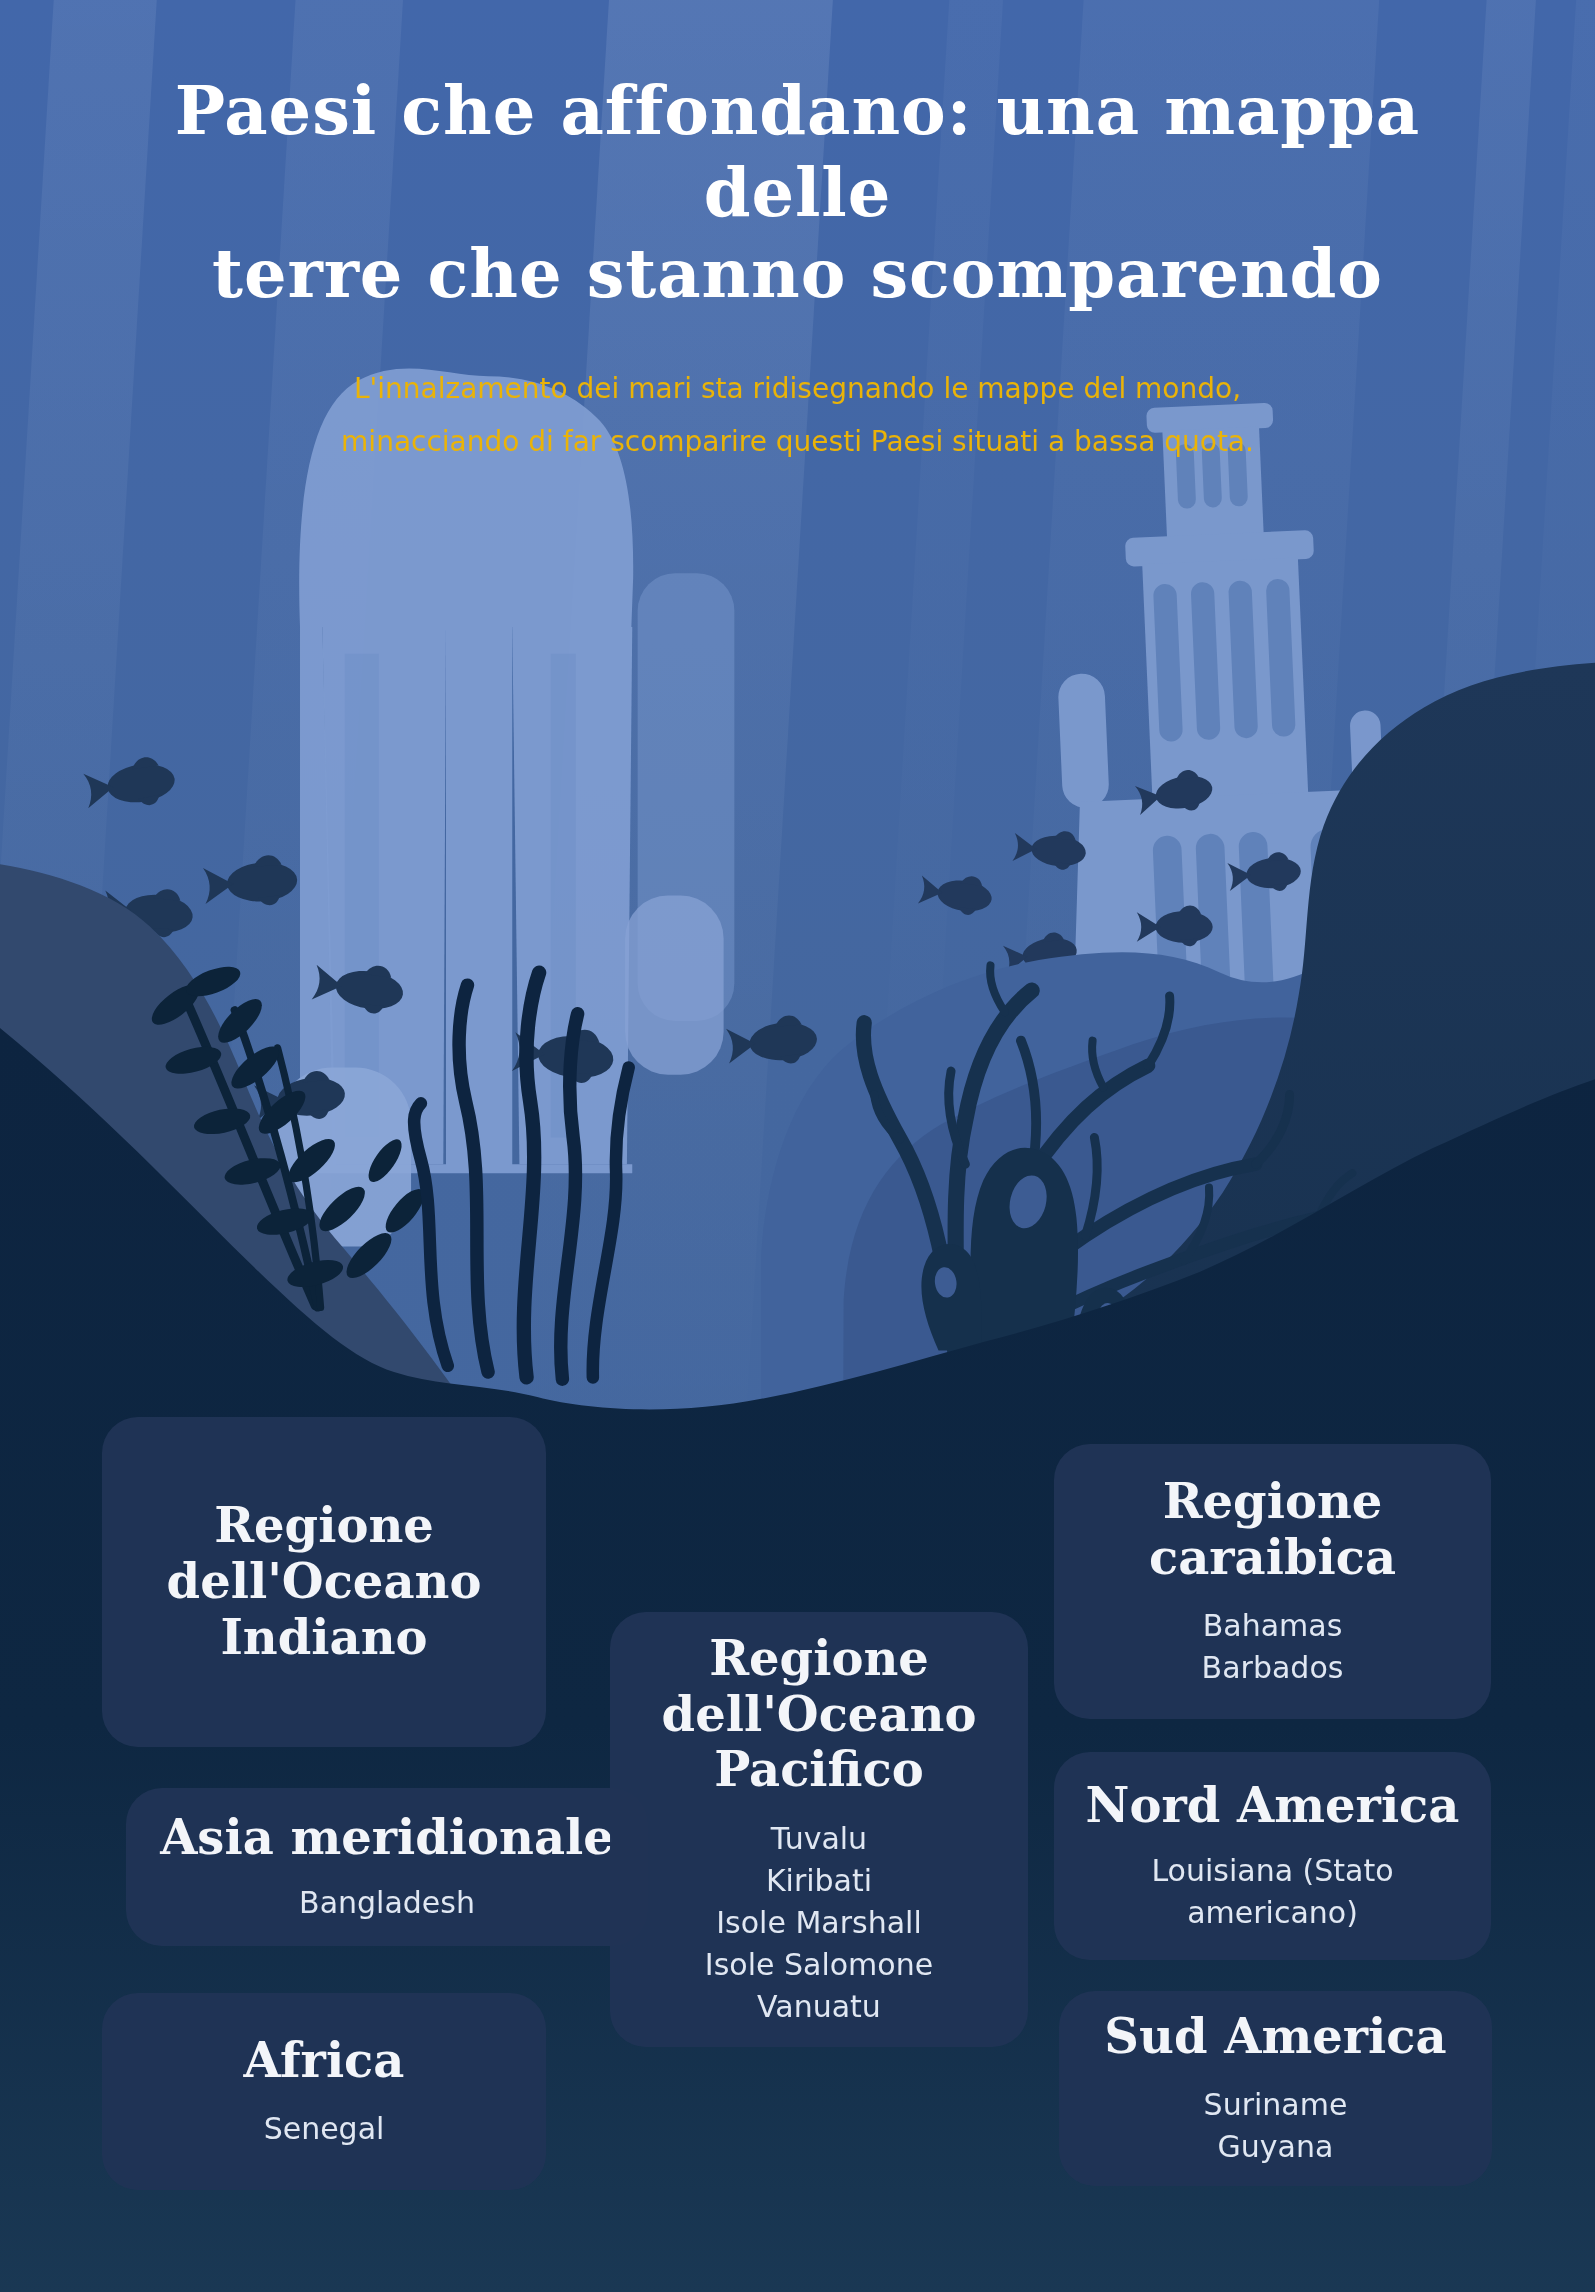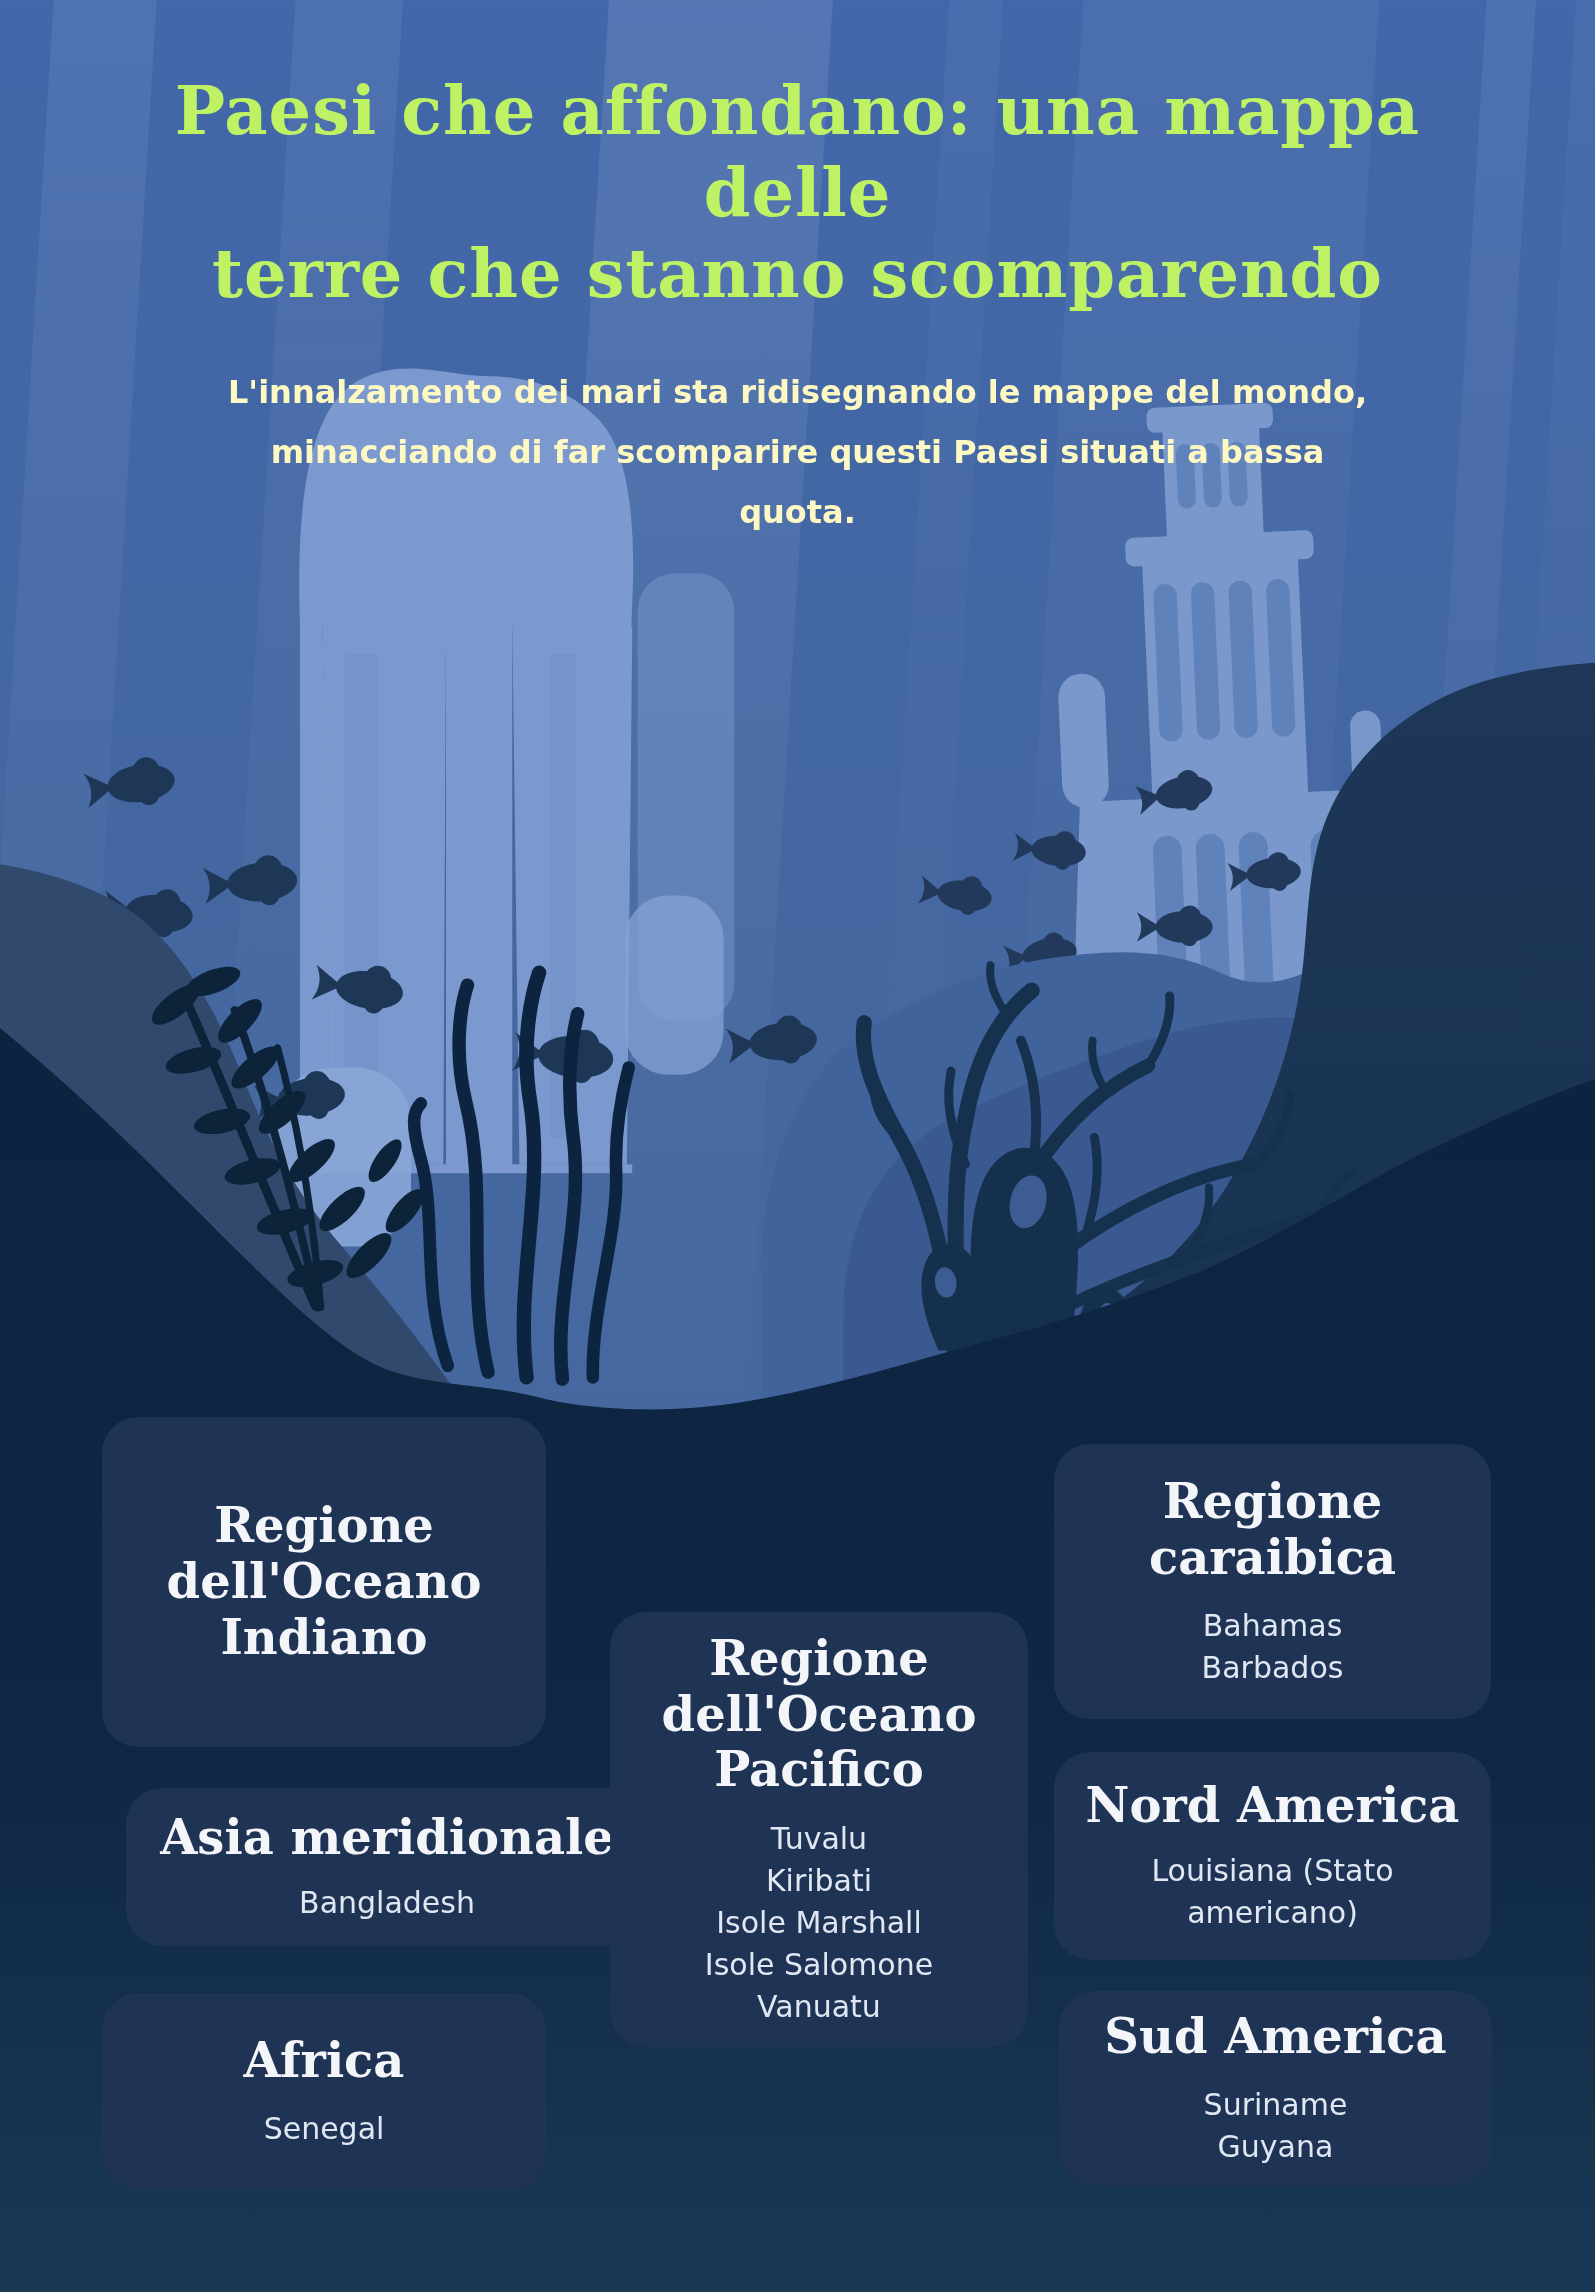--- a/index.html
+++ b/index.html
@@ -12,26 +12,26 @@
   #scene{position:absolute;inset:0;display:block;}
   
   #header{
     position:absolute;left:0;top:0;width:1595px;
     text-align:center;z-index:5;
   }
   #page-title{
     margin:0 auto;padding-top:70px;max-width:1397px;
     font-family:"DejaVu Serif","Liberation Serif",serif;
     font-weight:700;font-size:67px;line-height:1.22;
-    color:#bef264;letter-spacing:0.9px;
+    color:#ffffff;letter-spacing:0.9px;
   }
   #page-subtitle{
     margin:48px auto 0;max-width:1164px;
-    font-size:32px;line-height:1.87;
-    color:#fef9c3;font-weight:700;
+    font-size:28px;line-height:1.87;
+    color:#eab308;font-weight:400;
   }
   
   .card{
     position:absolute;z-index:6;
     background:rgba(32,52,86,0.97);
     border-radius:36px;
     display:flex;flex-direction:column;justify-content:center;
     text-align:center;
     padding:9px 12px;box-sizing:border-box;
   }

